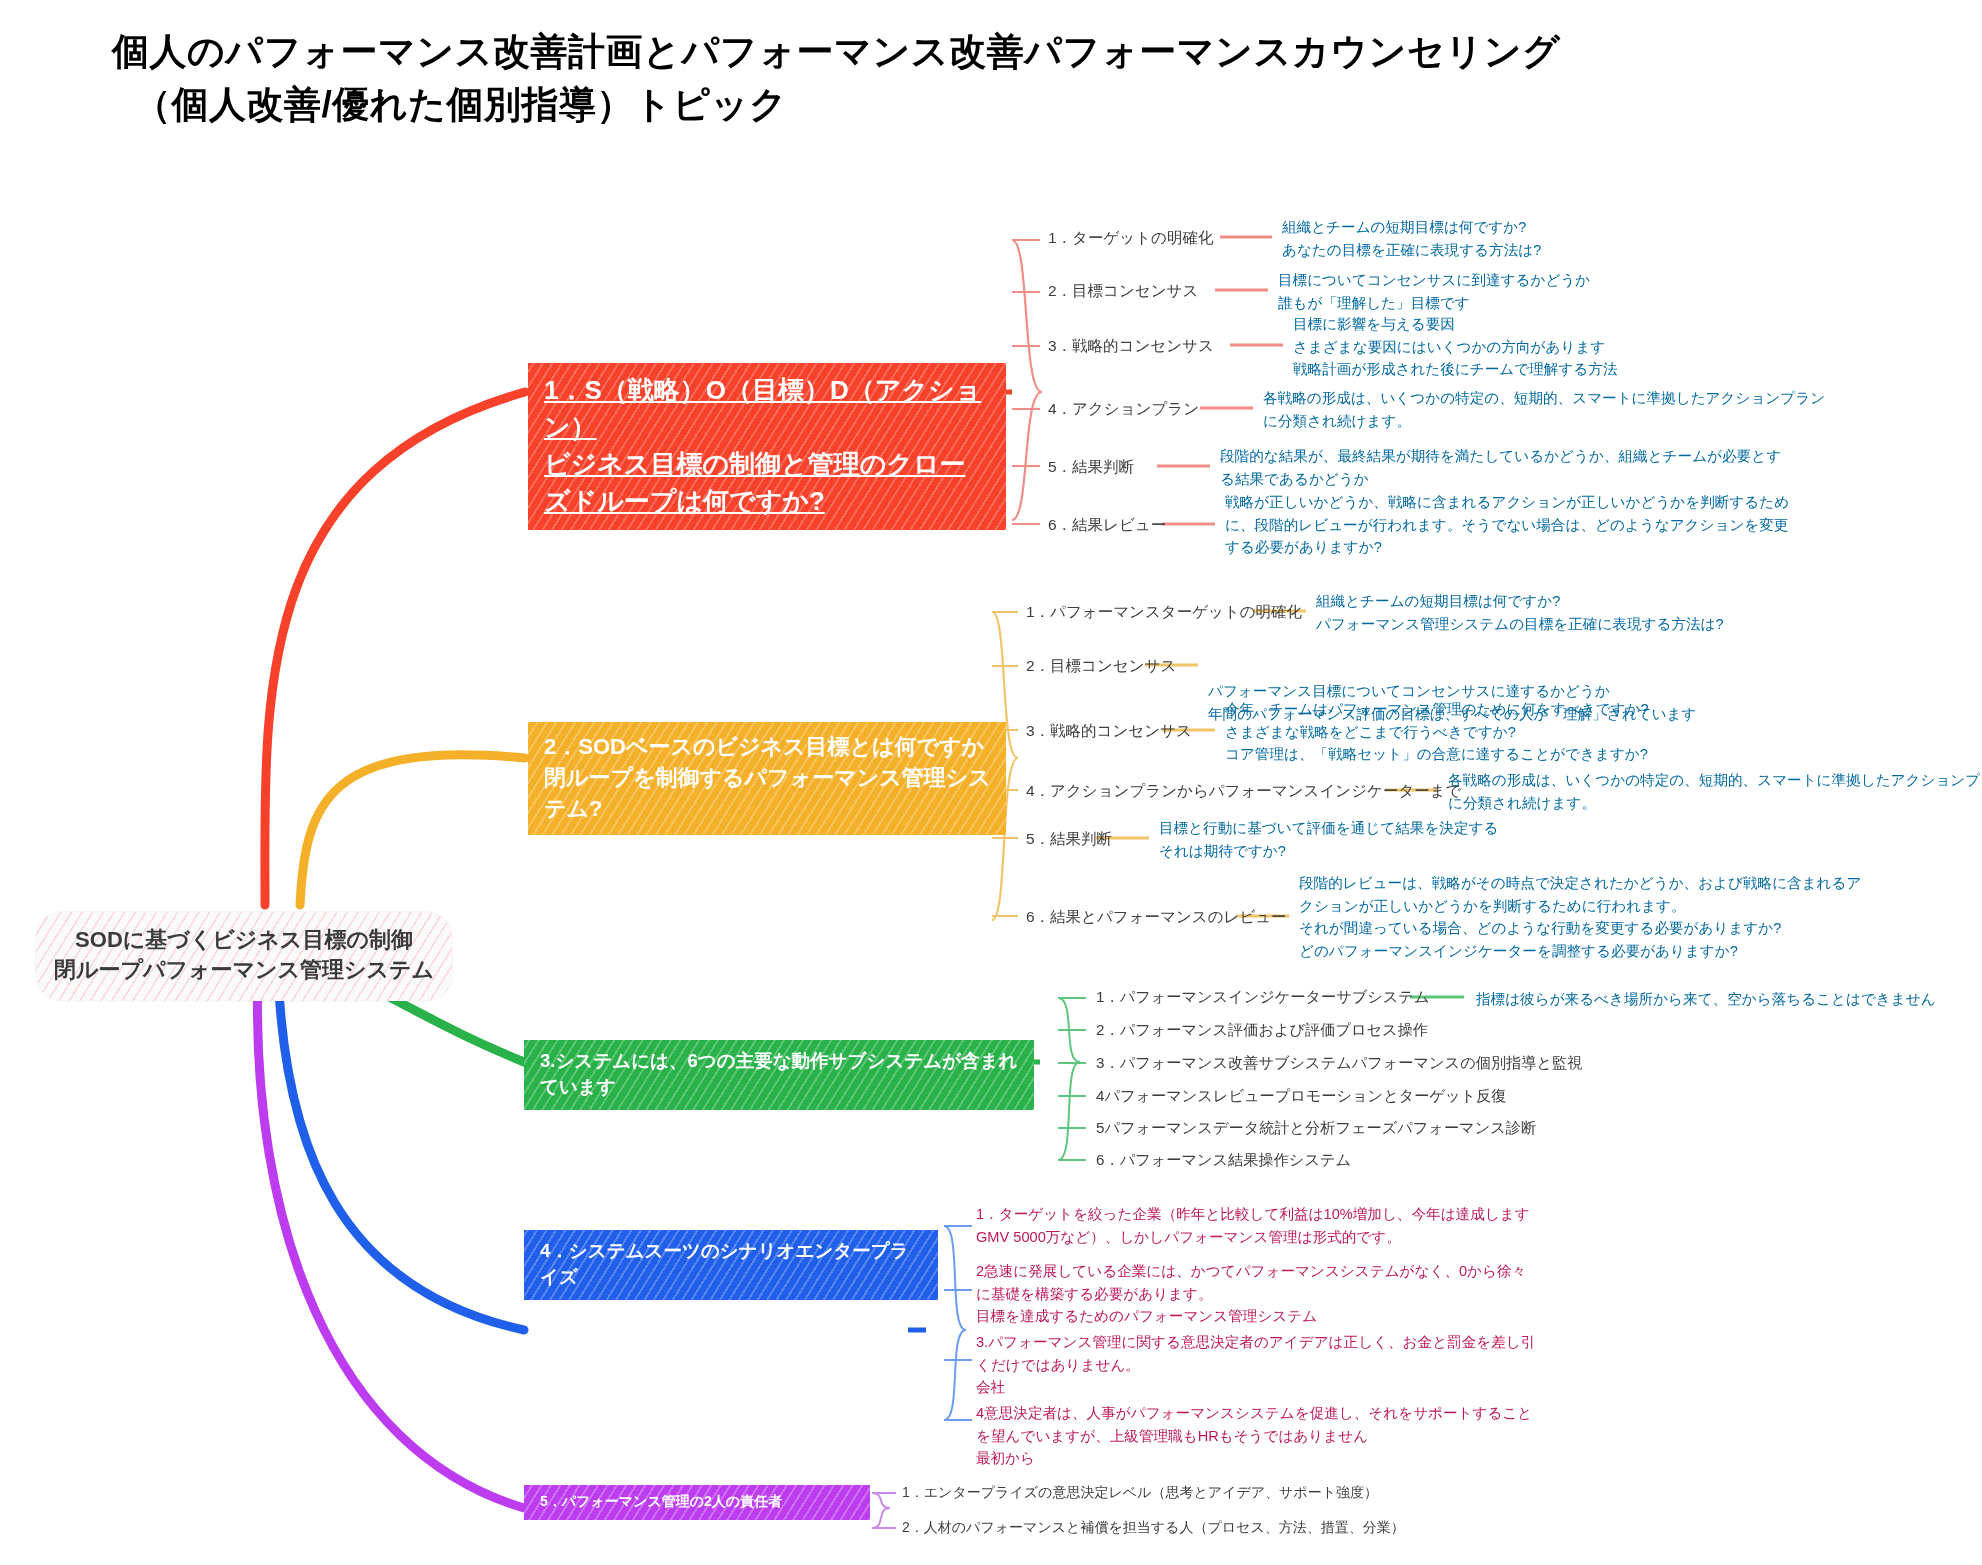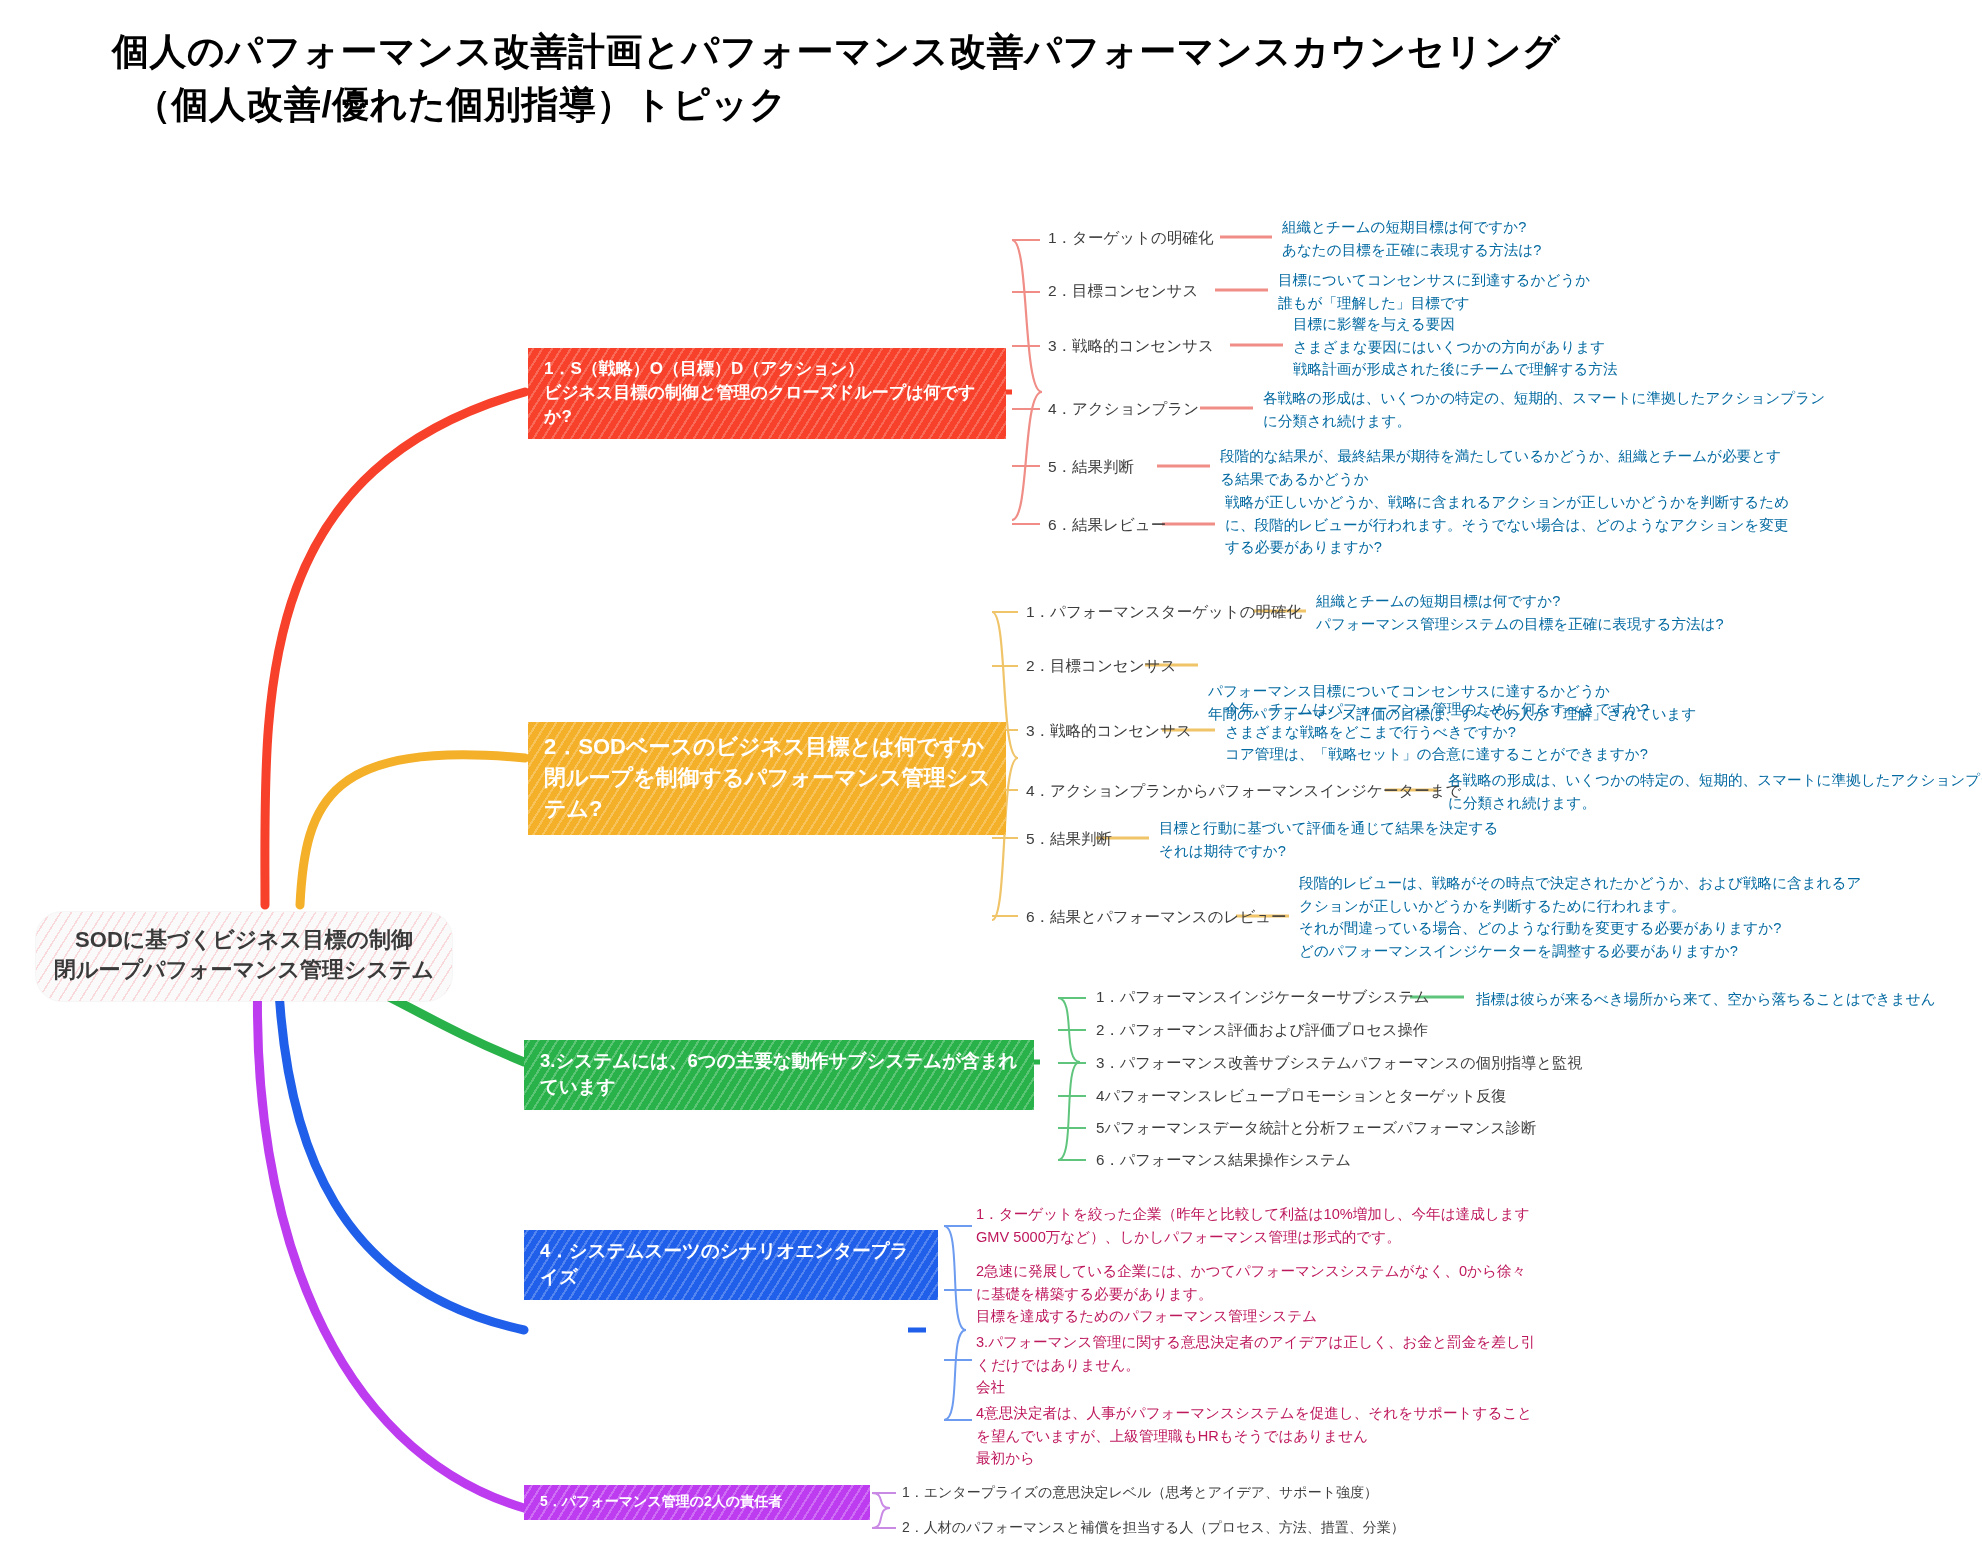--- a/index.html
+++ b/index.html
@@ -23,21 +23,21 @@
           #fbfafa;
         box-shadow:0 0 0 1px rgba(0,0,0,0.035);
         text-align:center;font-size:22px;font-weight:bold;color:#3a3a3a;line-height:1.38;}
 
   
   .bnode{position:absolute;color:#fff;font-weight:bold;line-height:1.42;
          padding:9px 14px 10px 16px;}
   .bnode.red{background:
       repeating-linear-gradient(-58deg,rgba(255,255,255,.22) 0 2px,rgba(255,255,255,0) 2px 8px),
       #F7412A;
-      left:528px;top:348px;width:448px;font-size:17px;}
+      left:528px;top:363px;width:448px;font-size:26px;text-decoration:underline;}
   .bnode.orange{background:
       repeating-linear-gradient(-58deg,rgba(255,255,255,.24) 0 2px,rgba(255,255,255,0) 2px 8px),
       #F5B02A;
       left:528px;top:722px;width:448px;font-size:22px;}
   .bnode.green{background:
       repeating-linear-gradient(-58deg,rgba(255,255,255,.24) 0 2px,rgba(255,255,255,0) 2px 8px),
       #29B24A;
       left:524px;top:1040px;width:480px;font-size:18.5px;padding-top:8px;padding-bottom:9px;}
   .bnode.blue{background:
       repeating-linear-gradient(-58deg,rgba(255,255,255,.24) 0 2px,rgba(255,255,255,0) 2px 8px),

